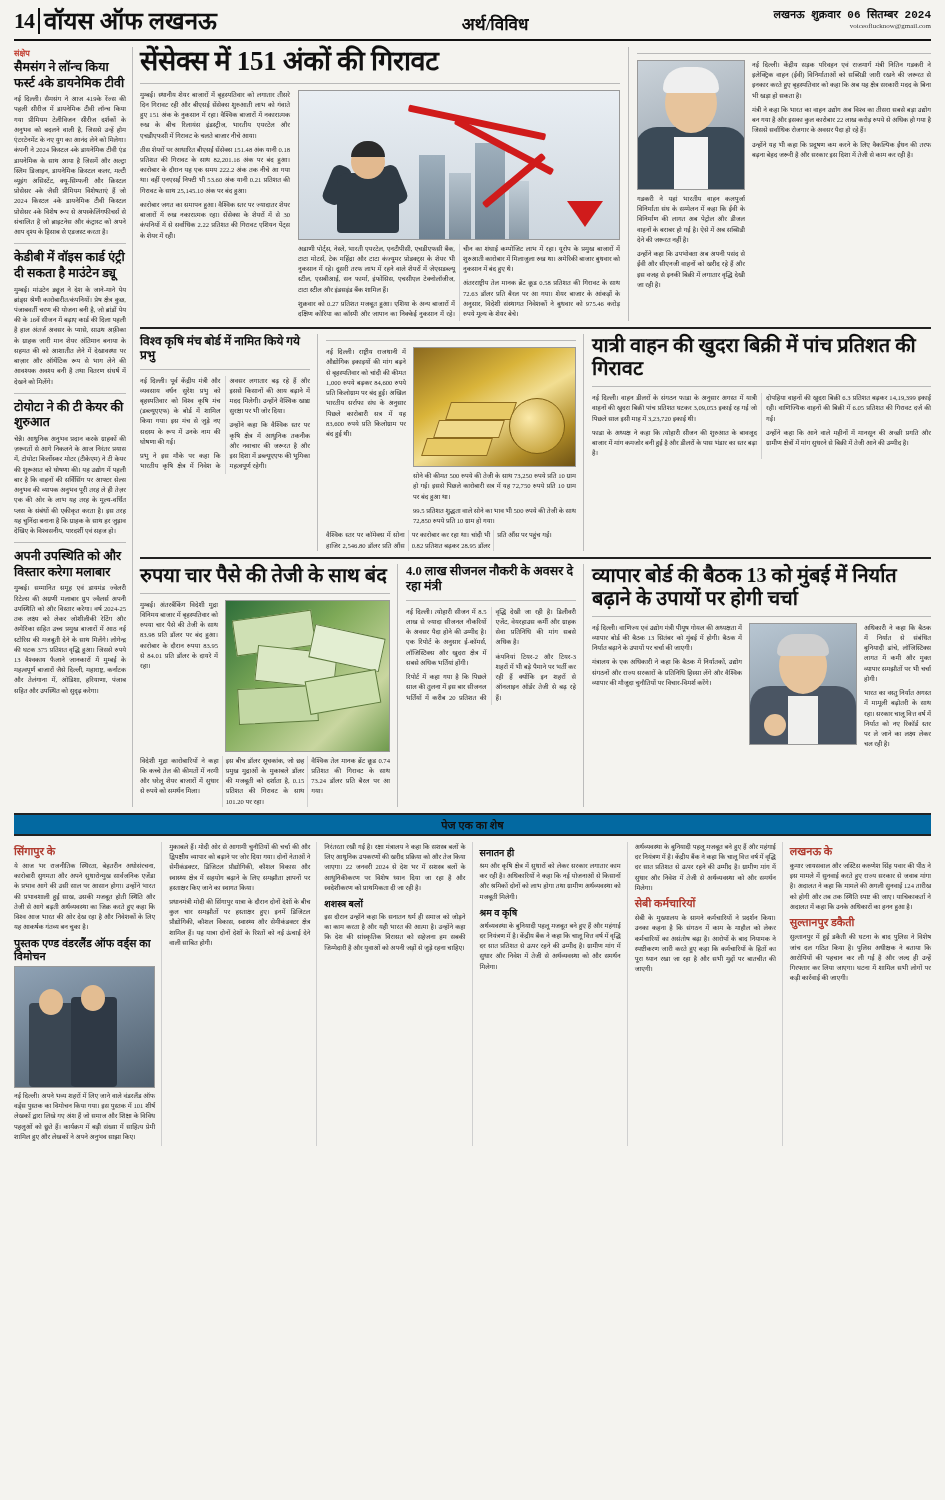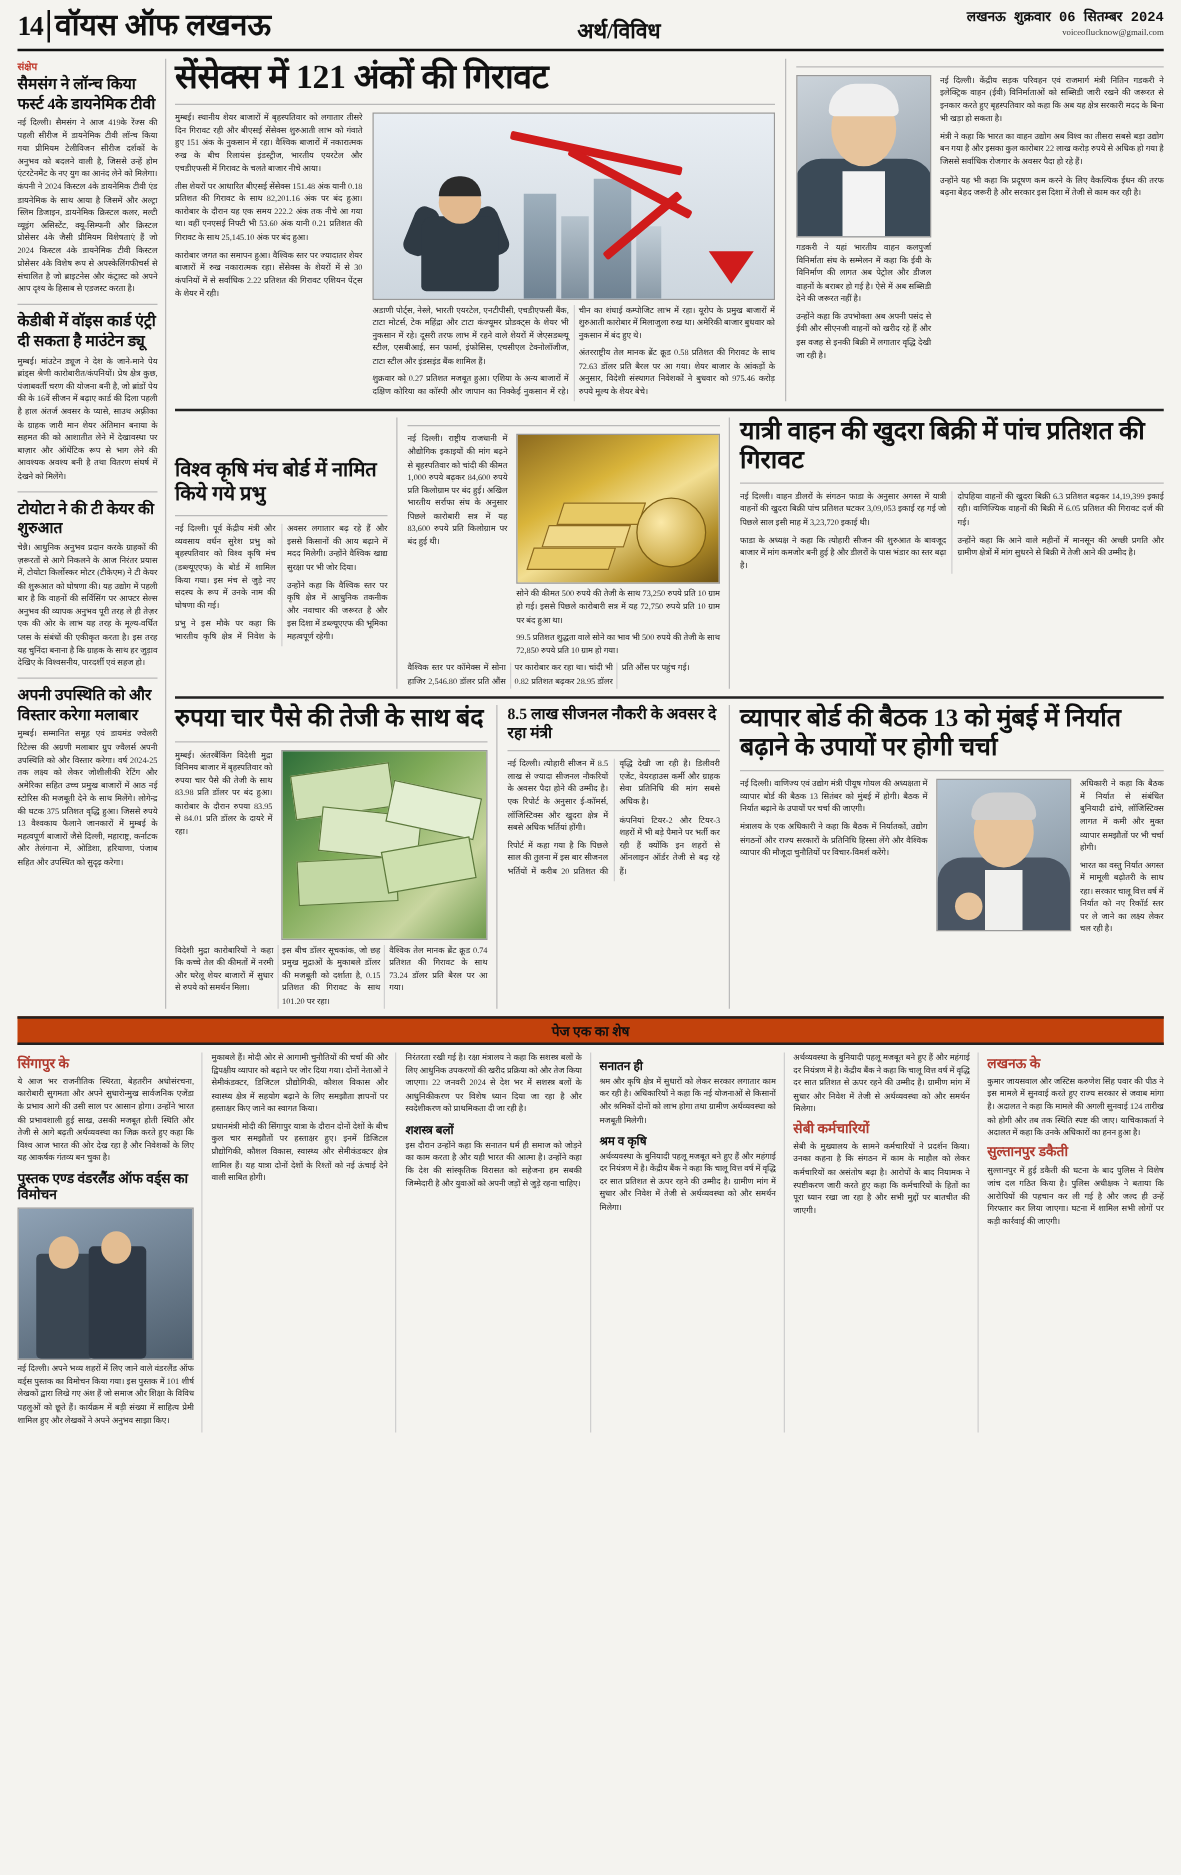--- a/index.html
+++ b/index.html
@@ -42,21 +42,21 @@
   .hr-thin{border:0; border-top:1px solid #b9b9b9; margin:6px 0;}
   .hr-dark{border:0; border-top:2px solid #222; margin:6px 0 5px 0;}
   
   .headline-xl{
     font-size:27px; font-weight:bold; line-height:1.1; letter-spacing:-0.3px;
   }
   .headline-lg{
     font-size:20px; font-weight:bold; line-height:1.15;
   }
   .headline-md{
-    font-size:16px; font-weight:bold; line-height:1.18;margin-top:34px;
+    font-size:12px; font-weight:bold; line-height:1.18;
   }
   .headline-sm{
     font-size:12.5px; font-weight:bold; line-height:1.2;
   }
   .cols-2{column-count:2; column-gap:9px; column-rule:1px solid #cfcfcf;}
   .txt{font-size:6.6px; line-height:1.55; text-align:justify; color:#222;}
   .txt p{margin:0 0 4px 0;}
   
   .img{
     position:relative; overflow:hidden; border:1px solid #999; background:#dcd8d0;
@@ -84,21 +84,21 @@
   .art-portrait2{height:120px;background:linear-gradient(160deg,#b8c6d2,#7d8c99);}
   .art-book{height:120px;background:linear-gradient(160deg,#8fa2b5,#4e5e6d);}
   .art-book .b1{position:absolute;left:14px;bottom:0;width:46px;height:84px;background:#3a4652;border-radius:4px;}
   .art-book .b2{position:absolute;left:56px;bottom:0;width:46px;height:90px;background:#2f3945;border-radius:4px;}
   .art-book .h1{position:absolute;left:24px;top:22px;width:24px;height:26px;border-radius:50%;background:#e3bd92;}
   .art-book .h2{position:absolute;left:66px;top:18px;width:24px;height:26px;border-radius:50%;background:#e3bd92;}
   
   .jump-bar{
     text-align:center;font-size:11px;font-weight:bold;
     border-top:2px solid #222;border-bottom:2px solid #222;padding:2px 0;margin:6px 0 6px 0;
-    background:#c2410c;
+    background:#0369a1;
   }
   .bottom-grid{display:flex;gap:7px;}
   .bcol{flex:1 1 0;border-right:1px solid #cfcfcf;padding-right:6px;}
   .bcol:last-child{border-right:0;padding-right:0;}
   .tiny-head{font-size:11px;font-weight:bold;line-height:1.2;margin-bottom:3px;}
   .redhead{font-size:11px;font-weight:bold;color:#b03a2e;line-height:1.2;margin:3px 0;}
   .pull{font-size:9.5px;font-weight:bold;margin:4px 0 2px;}
 </style>
 </head>
 <body>
@@ -145,21 +145,21 @@
         <div class="brief-head">अपनी उपस्थिति को और विस्तार करेगा मलाबार</div>
         <div class="brief-body">मुम्बई। सम्मानित समूह एवं डायमंड ज्वेलरी रिटेल्स की अग्रणी मलाबार ग्रुप ज्वैलर्स अपनी उपस्थिति को और विस्तार करेगा। वर्ष 2024-25 तक लक्ष्य को लेकर जोशीलीकी रेटिंग और अमेरिका सहित उच्च प्रमुख बाजारों में आठ नई स्टोरिस की मजबूती देने के साथ मिलेंगे। लोगेन्द्र की घटक 375 प्रतिशत वृद्धि हुआ। जिससे रुपये 13 वैश्वकाय फैलाने जानकारों में मुम्बई के महत्वपूर्ण बाजारों जैसे दिल्ली, महाराष्ट्र, कर्नाटक और तेलंगाना में, ओडिशा, हरियाणा, पंजाब सहित और उपस्थित को सुदृढ़ करेगा।</div>
       </div>
     </div>
 
     <div class="col-main">
 
       <div style="display:flex; gap:8px;">
 
         <div style="flex:0 0 480px; border-right:1px solid #bbb; padding-right:8px;">
-          <div class="headline-xl">सेंसेक्स में 121 अंकों की गिरावट</div>
+          <div class="headline-xl">सेंसेक्स में 151 अंकों की गिरावट</div>
           <hr class="hr-thin">
           <div style="display:flex; gap:8px;">
             <div style="flex:0 0 150px;">
               <div class="txt">
                 <p>मुम्बई। स्थानीय शेयर बाजारों में बृहस्पतिवार को लगातार तीसरे दिन गिरावट रही और बीएसई सेंसेक्स शुरुआती लाभ को गंवाते हुए 151 अंक के नुकसान में रहा। वैश्विक बाजारों में नकारात्मक रुख के बीच रिलायंस इंडस्ट्रीज, भारतीय एयरटेल और एचडीएफसी में गिरावट के चलते बाजार नीचे आया।</p>
                 <p>तीस शेयरों पर आधारित बीएसई सेंसेक्स 151.48 अंक यानी 0.18 प्रतिशत की गिरावट के साथ 82,201.16 अंक पर बंद हुआ। कारोबार के दौरान यह एक समय 222.2 अंक तक नीचे आ गया था। वहीं एनएसई निफ्टी भी 53.60 अंक यानी 0.21 प्रतिशत की गिरावट के साथ 25,145.10 अंक पर बंद हुआ।</p>
                 <p>कारोबार जगत का समापन हुआ। वैश्विक स्तर पर ज्यादातर शेयर बाजारों में रुख नकारात्मक रहा। सेंसेक्स के शेयरों में से 30 कंपनियों में से सर्वाधिक 2.22 प्रतिशत की गिरावट एशियन पेंट्स के शेयर में रही।</p>
               </div>
             </div>
             <div style="flex:1 1 auto;">
@@ -292,21 +292,21 @@
             </div>
           </div>
           <div class="txt" style="margin-top:4px; column-count:3; column-gap:7px; column-rule:1px solid #cfcfcf;">
             <p>विदेशी मुद्रा कारोबारियों ने कहा कि कच्चे तेल की कीमतों में नरमी और घरेलू शेयर बाजारों में सुधार से रुपये को समर्थन मिला।</p>
             <p>इस बीच डॉलर सूचकांक, जो छह प्रमुख मुद्राओं के मुकाबले डॉलर की मजबूती को दर्शाता है, 0.15 प्रतिशत की गिरावट के साथ 101.20 पर रहा।</p>
             <p>वैश्विक तेल मानक ब्रेंट क्रूड 0.74 प्रतिशत की गिरावट के साथ 73.24 डॉलर प्रति बैरल पर आ गया।</p>
           </div>
         </div>
 
         <div style="flex:0 0 170px; border-right:1px solid #bbb; padding-right:7px;">
-          <div class="headline-sm">8.5 लाख सीजनल नौकरी के अवसर दे रहा मंत्री</div>
+          <div class="headline-sm">4.0 लाख सीजनल नौकरी के अवसर दे रहा मंत्री</div>
           <hr class="hr-thin">
           <div class="txt cols-2">
             <p>नई दिल्ली। त्योहारी सीजन में 8.5 लाख से ज्यादा सीजनल नौकरियों के अवसर पैदा होने की उम्मीद है। एक रिपोर्ट के अनुसार ई-कॉमर्स, लॉजिस्टिक्स और खुदरा क्षेत्र में सबसे अधिक भर्तियां होंगी।</p>
             <p>रिपोर्ट में कहा गया है कि पिछले साल की तुलना में इस बार सीजनल भर्तियों में करीब 20 प्रतिशत की वृद्धि देखी जा रही है। डिलीवरी एजेंट, वेयरहाउस कर्मी और ग्राहक सेवा प्रतिनिधि की मांग सबसे अधिक है।</p>
             <p>कंपनियां टियर-2 और टियर-3 शहरों में भी बड़े पैमाने पर भर्ती कर रही हैं क्योंकि इन शहरों से ऑनलाइन ऑर्डर तेजी से बढ़ रहे हैं।</p>
           </div>
         </div>
 
         <div style="flex:1 1 auto;">
           <div class="headline-lg">व्यापार बोर्ड की बैठक 13 को मुंबई में निर्यात बढ़ाने के उपायों पर होगी चर्चा</div>

